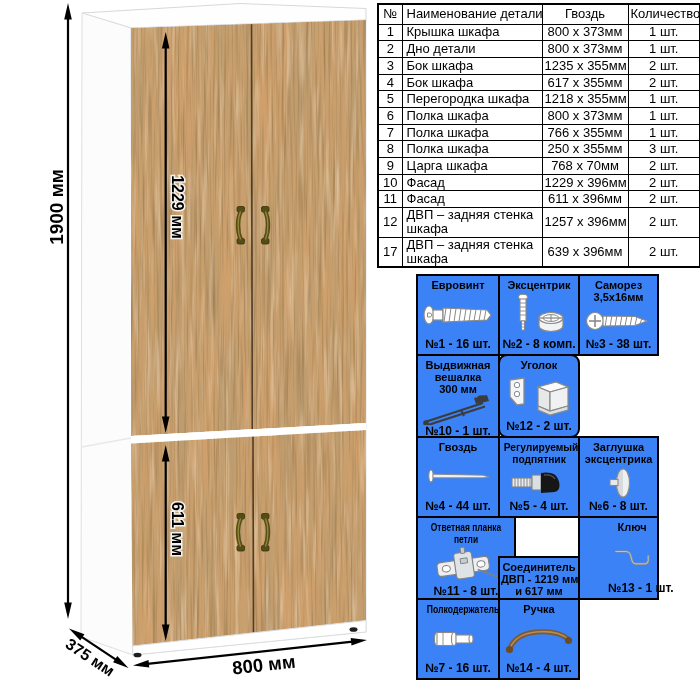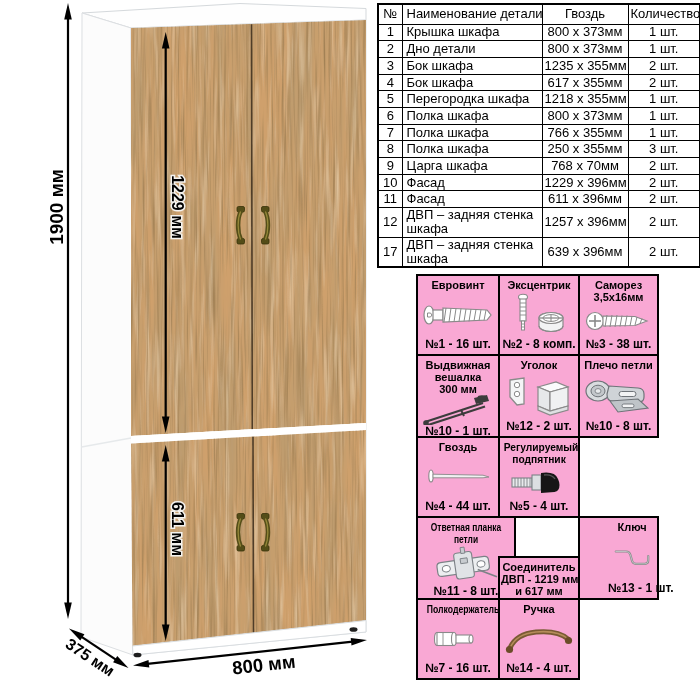--- a/index.html
+++ b/index.html
@@ -10,21 +10,21 @@
   width:322px;font-size:13px;color:#000;border:2px solid #000;}
 table.parts td,table.parts th{border:1px solid #000;padding:0 2px;line-height:13.8px;
   overflow:hidden;white-space:nowrap;font-weight:normal;}
 table.parts tr{height:16.7px;}
 table.parts tr.hd{height:20px;}
 table.parts tr.tall{height:29.5px;}
 table.parts tr.tall td{white-space:normal;line-height:14px;}
 table.parts tr.tall td.c{white-space:nowrap;}
 table.parts td.c{text-align:center;}
 table.parts td.n{text-align:left;padding-left:4px;}
-.cell{position:absolute;box-sizing:border-box;border:2px solid #000;background:#f9a8d4;
+.cell{position:absolute;box-sizing:border-box;border:2px solid #000;background:#3b82f6;
   display:flex;flex-direction:column;align-items:center;justify-content:space-between;
   padding:3px 1px 3px;}
 .cell .t{font-weight:bold;font-size:11px;line-height:12px;text-align:center;width:100%;}
 .cell .q{font-weight:bold;font-size:12px;line-height:13px;white-space:nowrap;text-align:center;width:100%;}
 .cell .i{flex:1 1 auto;display:flex;align-items:center;justify-content:center;width:100%;}
 </style>
 </head>
 <body>
 <div id="page">
 
@@ -323,51 +323,36 @@
   </g>
   <polygon points="53,3 66,0 68,6 55,9" fill="#3c3c3c"></polygon>
   <ellipse cx="61" cy="2.5" rx="4.5" ry="2.2" fill="#3c3c3c"></ellipse>
   <circle cx="5" cy="28" r="2.8" fill="#3c3c3c"></circle>
   <line x1="40" y1="15" x2="43" y2="21" stroke="#3c3c3c" stroke-width="2"></line>
  </svg>
       </div>
  <div class="q">№10 - 1 шт.</div>
 </div>
 
-<div class="cell" style="left:498px;top:354px;width:82px;height:84px;">
+<div class="cell" style="left:498px;top:354px;width:82px;height:84px;border-radius:9px;">
  <div class="t">Уголок</div>
  <div class="i">
         <svg width="74" height="42" viewBox="0 0 74 42">
   <path d="M8,5 l14,-2 v26 l-7,1 -7,-8 z" fill="#f4f5f6" stroke="#8a8a8a" stroke-width="1.3"></path>
   <circle cx="15" cy="10" r="2.7" fill="#fff" stroke="#8a8a8a" stroke-width="1"></circle>
   <circle cx="15" cy="19" r="2.7" fill="#fff" stroke="#8a8a8a" stroke-width="1"></circle>
   <polygon points="36,12 54,7 66,12 48,17" fill="#fbfbfc" stroke="#8a8a8a" stroke-width="1.2"></polygon>
   <polygon points="36,12 48,17 48,36 36,31" fill="#e6e8ea" stroke="#8a8a8a" stroke-width="1.2"></polygon>
   <polygon points="48,17 66,12 66,31 48,36" fill="#f0f1f2" stroke="#8a8a8a" stroke-width="1.2"></polygon>
   <polygon points="36,31 48,36 66,31 66,35 48,40 36,35" fill="#dde0e2" stroke="#8a8a8a" stroke-width="1.2"></polygon>
  </svg>
       </div>
  <div class="q">№12 - 2 шт.</div>
 </div>
 
-<div class="cell" style="left:578px;top:354px;width:81px;height:84px;">
- <div class="t">Плечо петли</div>
- <div class="i">
-        <svg width="74" height="42" viewBox="0 0 74 42">
-  <ellipse cx="16" cy="16" rx="12" ry="10" fill="#d9dcdf" stroke="#6f7479" stroke-width="1.2"></ellipse>
-  <ellipse cx="16" cy="16" rx="7" ry="5.8" fill="#c3c7cb" stroke="#6f7479" stroke-width="1"></ellipse>
-  <ellipse cx="16" cy="16" rx="3" ry="2.4" fill="#e8eaec" stroke="#6f7479" stroke-width="0.8"></ellipse>
-  <path d="M27,11 L56,13 q6,0.5 6,6 v3 q0,5 -5,5 L30,26 q-5,0 -5,-7 z" fill="#cfd3d7" stroke="#6f7479" stroke-width="1.2"></path>
-  <rect x="37" y="16.5" width="17" height="5" rx="2.5" fill="#f2f3f4" stroke="#6f7479" stroke-width="1"></rect>
-  <path d="M28,26 l28,-2 10,9 -30,4 z" fill="#bfc4c8" stroke="#6f7479" stroke-width="1.1"></path>
-  <rect x="40" y="29" width="12" height="3.6" rx="1.8" fill="#f2f3f4" stroke="#6f7479" stroke-width="0.9"></rect>
- </svg>
-      </div>
- <div class="q">№10 - 8 шт.</div>
-</div>
 
 <div class="cell" style="left:416px;top:436px;width:84px;height:82px;">
  <div class="t">Гвоздь</div>
  <div class="i">
         <svg width="74" height="26" viewBox="0 0 74 26">
   <ellipse cx="10" cy="12" rx="2.2" ry="6" fill="#fff" stroke="#8a8a8a" stroke-width="1.1"></ellipse>
   <polygon points="12,10.2 62,11.2 68,13 62,13.8 12,13.8" fill="#f0f1f2" stroke="#8a8a8a" stroke-width="0.9"></polygon>
  </svg>
       </div>
  <div class="q">№4 - 44 шт.</div>
@@ -387,20 +372,31 @@
             <line x1="28" y1="12" x2="28" y2="21"></line>
           </g>
   <rect x="30" y="9" width="9" height="15" fill="#dcdfe2" stroke="#7d8287" stroke-width="1.1"></rect>
   <path d="M39,7 q14,-2 17,6 q1.5,3 1.5,6 q0,6 -5,7 l-13.5,1 z" fill="#161616"></path>
   <path d="M42,9 q8,-1 11,4" fill="none" stroke="#555" stroke-width="1.4"></path>
  </svg>
       </div>
  <div class="q">№5 - 4 шт.</div>
 </div>
 
+<div class="cell" style="left:578px;top:436px;width:81px;height:82px;">
+ <div class="t">Заглушка<br>эксцентрика</div>
+ <div class="i">
+        <svg width="74" height="34" viewBox="0 0 74 34">
+  <ellipse cx="41" cy="17" rx="6.5" ry="14" fill="#eef0f1" stroke="#8a8a8a" stroke-width="1.2"></ellipse>
+  <path d="M41,3 a6.5,14 0 0 0 0,28" fill="#d8dbde" stroke="#8a8a8a" stroke-width="1"></path>
+  <rect x="28" y="13.5" width="8" height="6" fill="#e8eaec" stroke="#8a8a8a" stroke-width="1.1"></rect>
+ </svg>
+      </div>
+ <div class="q">№6 - 8 шт.</div>
+</div>
 
 <div class="cell" style="left:416px;top:516px;width:100px;height:84px;">
  <div class="t" style="font-size:10.5px;white-space:nowrap;transform:scaleX(0.8);transform-origin:50% 0;">Ответная планка<br>петли</div>
  <div class="i">
         <svg width="74" height="40" viewBox="0 0 74 40">
   <g transform="rotate(-8 37 20)">
   <path d="M12,14 h44 q4,0 4,4 v6 q0,4 -4,4 h-44 q-4,0 -4,-4 v-6 q0,-4 4,-4 z" fill="#eceef0" stroke="#7d8287" stroke-width="1.2"></path>
   <rect x="26" y="7" width="18" height="26" rx="3" fill="#e0e3e6" stroke="#7d8287" stroke-width="1.1"></rect>
   <ellipse cx="17" cy="21" rx="4" ry="3.2" fill="#fff" stroke="#7d8287" stroke-width="1"></ellipse>
   <ellipse cx="52" cy="21" rx="4" ry="3.2" fill="#fff" stroke="#7d8287" stroke-width="1"></ellipse>

